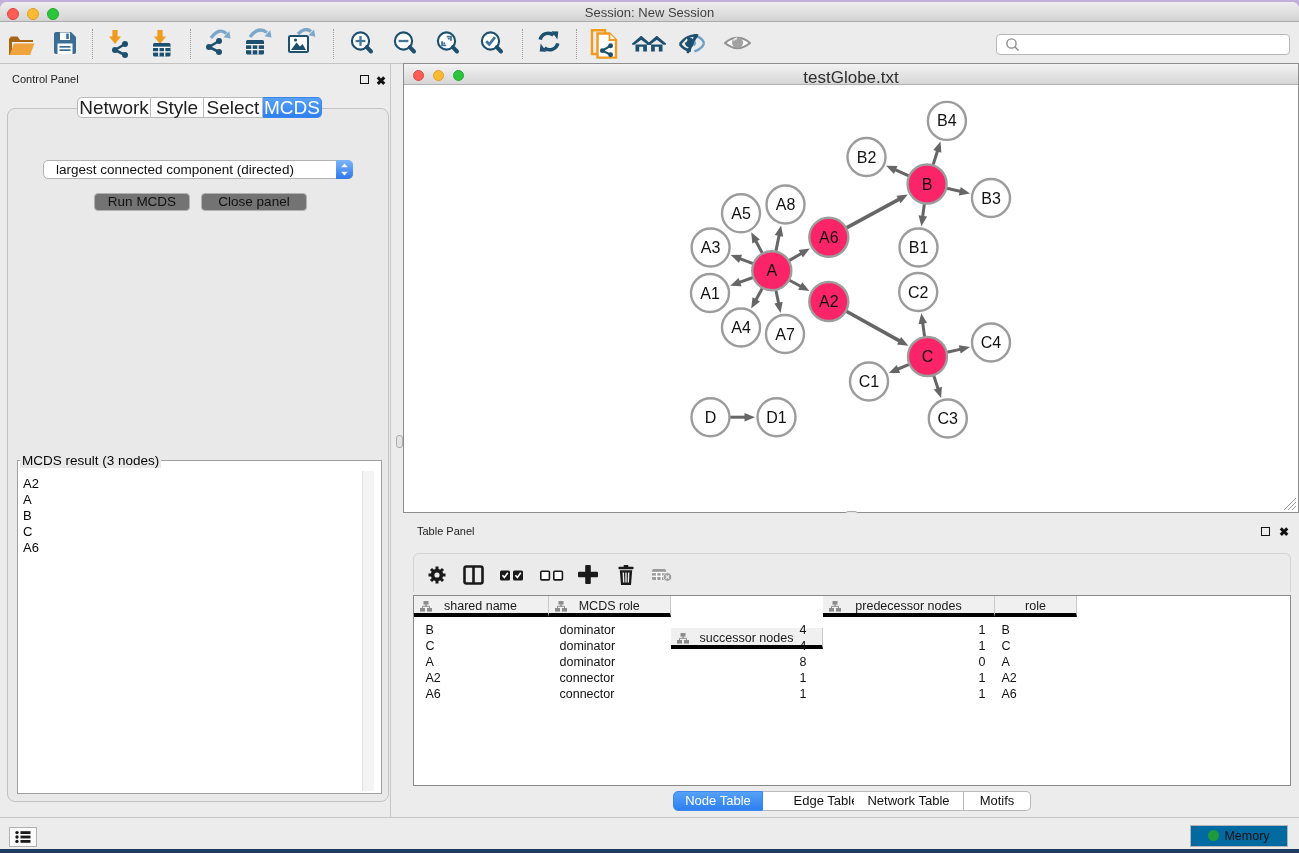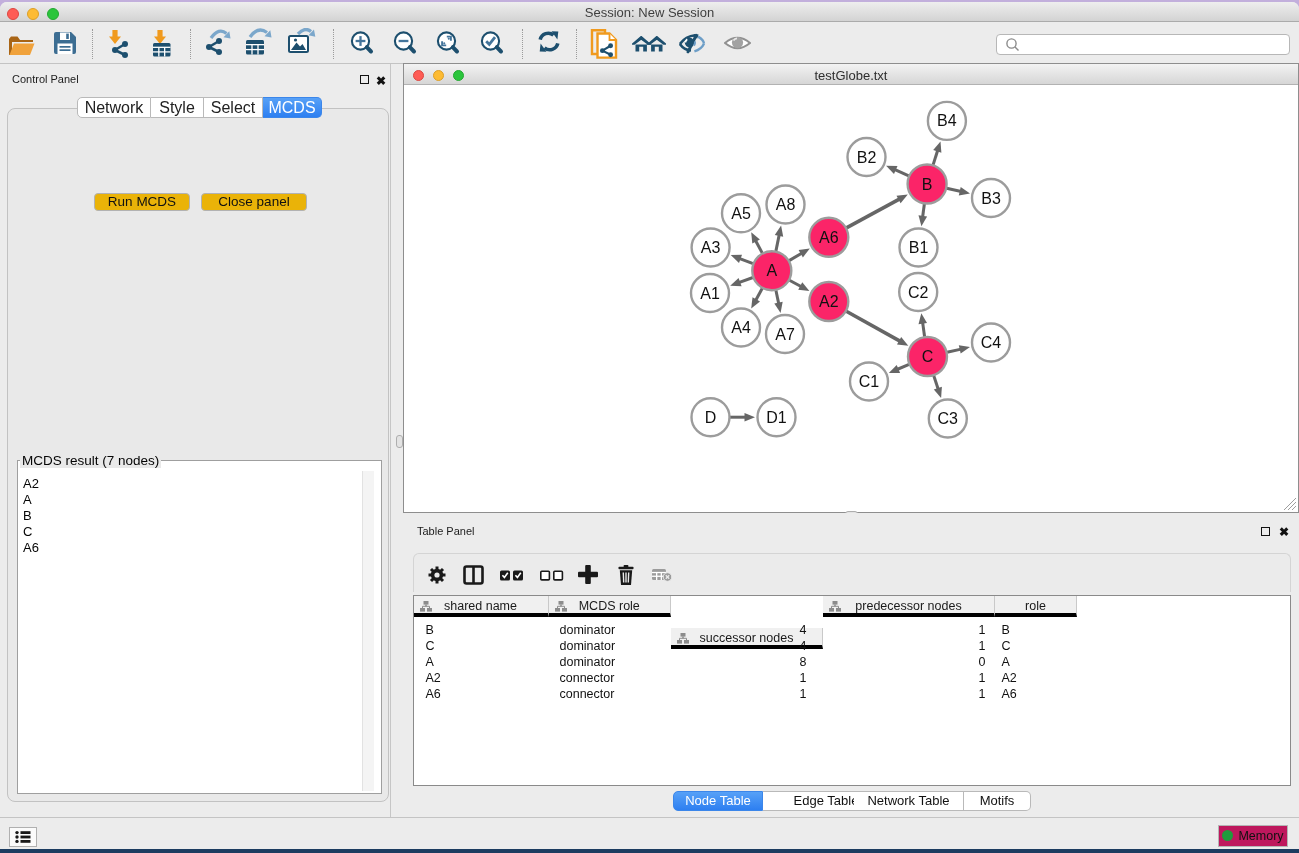--- a/index.html
+++ b/index.html
@@ -9,42 +9,42 @@
 .tl{position:absolute;border-radius:50%;}
 #maintitle{position:absolute;top:3px;left:0;width:100%;text-align:center;font-size:13px;color:#3f3f3f;}
 #toolbar{position:absolute;left:0;top:21px;width:1299px;height:41px;border-bottom:1px solid #c3c3c3;}
 .sep{position:absolute;top:6px;height:30px;width:1px;border-left:1px dotted #9b9b9b;}
 #searchbox{position:absolute;left:996px;top:11px;width:294px;height:21px;background:#fff;border:1px solid #b7b7b7;border-radius:4px;}
 #ctrlpanel{position:absolute;left:0;top:62px;width:391px;height:753px;background:#ececec;border-right:1px solid #c6c6c6;}
 .paneltitle{font-size:11px;color:#1c1c1c;}
 .winbtn{position:absolute;width:9px;height:9px;border:1.5px solid #111;background:transparent;}
 .xbtn{position:absolute;font-size:12px;font-weight:bold;color:#111;line-height:10px;}
 #tabrow{position:absolute;left:77px;top:33px;height:21px;}
-.tab{position:absolute;top:0;height:21px;background:#fff;border:1px solid #b9b9b9;font-size:16px;color:#222;text-align:center;line-height:19px;}
+.tab{position:absolute;top:0;height:21px;background:#fff;border:1px solid #b9b9b9;font-size:19px;color:#222;text-align:center;line-height:19px;}
 #innerpanel{position:absolute;left:7px;top:44px;width:382px;height:694px;border:1px solid #c2c2c2;border-radius:8px;background:#e9e9e9;}
 #optlabel{position:absolute;left:8px;top:73px;width:100%;text-align:center;font-size:14px;color:#0a0a0a;}
 #dropdown{position:absolute;left:43px;top:96px;width:310px;height:19px;background:#fff;border:1px solid #b2b2b2;border-radius:5px;font-size:13.5px;color:#111;line-height:17px;padding-left:12px;}
 #ddcap{position:absolute;right:-1px;top:-1px;width:17px;height:19px;border-radius:0 5px 5px 0;background:linear-gradient(#7cb5fa,#3079ea);}
-.btn{position:absolute;height:18px;background:#eab308;border:1px solid #b2b2b2;border-radius:4px;font-size:13.5px;color:#111;text-align:center;line-height:16px;}
+.btn{position:absolute;height:18px;background:#737373;border:1px solid #b2b2b2;border-radius:4px;font-size:13.5px;color:#111;text-align:center;line-height:16px;}
 #fieldset{position:absolute;left:17px;top:396px;width:365px;height:334px;border:1px solid #9f9f9f;background:#fff;}
 #fslegend{position:absolute;left:2px;top:-8px;background:#e9e9e9;font-size:13.5px;color:#050505;padding:0 2px;}
 #fstrack{position:absolute;right:7px;top:10px;width:12px;bottom:2px;background:#f4f4f4;border-left:1px solid #e2e2e2;}
 .fsitem{font-size:13px;color:#050505;height:16.2px;line-height:16.2px;}
 #netwin{position:absolute;left:403px;top:61px;width:896px;height:450px;border:1px solid #8e8e8e;background:#fff;}
 #nettitle{position:absolute;left:0;top:0;width:100%;height:21px;background:linear-gradient(#f3f3f3,#d6d6d6);border-bottom:1px solid #b2b2b2;}
-#nettext{position:absolute;top:4px;left:0;width:100%;text-align:center;font-size:13px;color:#2e2e2e;}
+#nettext{position:absolute;top:4px;left:0;width:100%;text-align:center;font-size:17px;color:#2e2e2e;}
 #tablepanel{position:absolute;left:403px;top:511px;width:896px;height:302px;background:#ececec;}
 #tptoolbar{position:absolute;left:9.5px;top:40px;width:878px;height:39px;border:1px solid #d4d4d4;border-radius:6px 6px 0 0;border-bottom:none;background:#ebebeb;}
 #tblarea{position:absolute;left:9.5px;top:81.5px;width:878px;height:191px;background:#fff;border:1px solid #8a8a8a;}
 .hcell{position:absolute;top:0;height:21px;background:#f0f0f0;border-right:1px solid #c9c9c9;border-bottom:4px solid #000000;font-size:12.5px;color:#1a1a1a;text-align:center;line-height:21px;}
 .trow{position:absolute;font-size:12.5px;color:#111;height:16px;line-height:16px;}
 .btabs{position:absolute;top:278px;height:20px;background:#fff;border:1px solid #b9b9b9;font-size:13px;color:#111;text-align:center;line-height:18px;}
 #statusbar{position:absolute;left:0;top:815px;width:1299px;height:34px;border-top:1px solid #c4c4c4;background:#ececec;}
 #deskbottom{position:absolute;left:0;top:849px;width:1299px;height:4px;background:#1c3c60;}
-#memorybtn{position:absolute;right:11px;top:7px;width:70px;height:22px;background:#be185d;border:1px solid #b5b5b5;font-size:12.5px;color:#111;text-align:center;line-height:20px;}
+#memorybtn{position:absolute;right:11px;top:7px;width:98px;height:22px;background:#0369a1;border:1px solid #b5b5b5;font-size:12.5px;color:#111;text-align:center;line-height:20px;}
 #listbtn{position:absolute;left:9px;top:9px;width:28px;height:20px;background:#fbfbfb;border:1px solid #b0b0b0;}
 .handle{position:absolute;background:#e3e3e3;border:1px solid #aeaeae;border-radius:3px;}
 </style></head><body>
 <div id="app">
 <div id="titlebar">
  <div class="tl" style="left:7px;top:6px;width:12px;height:12px;background:#fe5c55;border:1px solid #dd4741;"></div>
  <div class="tl" style="left:27px;top:6px;width:12px;height:12px;background:#fdbb33;border:1px solid #dd9f27;"></div>
  <div class="tl" style="left:47px;top:6px;width:12px;height:12px;background:#2bc53c;border:1px solid #24a932;"></div>
  <div id="maintitle">Session: New Session</div>
 </div>
@@ -206,24 +206,30 @@
  <div class="paneltitle" style="position:absolute;left:12px;top:9px;">Control Panel</div>
  <div class="winbtn" style="left:360px;top:10.5px;"></div>
  <div class="xbtn" style="left:376px;top:12px;">✖</div>
  <div id="innerpanel"></div>
  <div id="tabrow">
   <div class="tab" style="left:0;width:74px;border-radius:5px 0 0 5px;">Network</div>
   <div class="tab" style="left:74px;width:53px;border-left:none;">Style</div>
   <div class="tab" style="left:127px;width:59px;border-left:none;">Select</div>
   <div class="tab" style="left:186px;width:59px;border-left:none;border-radius:0 5px 5px 0;background:linear-gradient(#57a1f7,#2d7ff1);border-color:#3b86ea;color:#fff;">MCDS</div>
  </div>
+ <div id="dropdown">largest connected component (directed)
+   <div id="ddcap"><svg width="17" height="19">
+            <polygon points="8.5,3.5 11.8,7.2 5.2,7.2" fill="#fff"></polygon>
+            <polygon points="8.5,15.5 11.8,11.8 5.2,11.8" fill="#fff"></polygon>
+          </svg></div>
+ </div>
  <div class="btn" style="left:94px;top:129px;width:96px;">Run MCDS</div>
  <div class="btn" style="left:201px;top:129px;width:106px;">Close panel</div>
  <div id="fieldset">
-   <div id="fslegend">MCDS result (7 nodes)</div>
+   <div id="fslegend">MCDS result (3 nodes)</div>
    <div id="fstrack"></div>
    <div style="position:absolute;left:5px;top:14.5px;">
      <div class="fsitem">A2</div>
           <div class="fsitem">A</div>
           <div class="fsitem">B</div>
           <div class="fsitem">C</div>
           <div class="fsitem">A6</div>
    </div>
  </div>
 </div>

